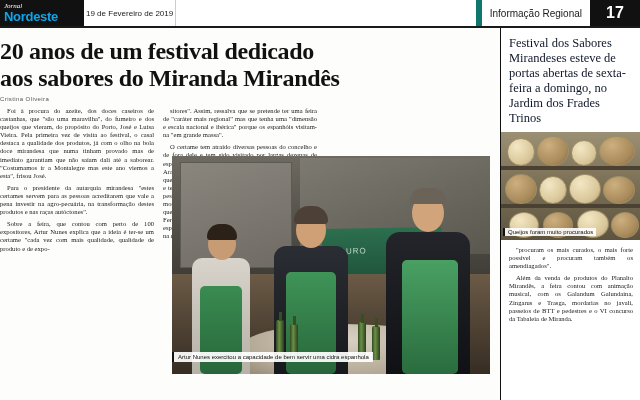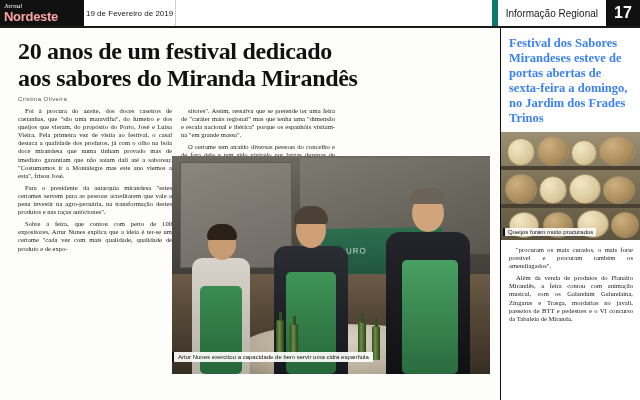--- a/index.html
+++ b/index.html
@@ -49,21 +49,21 @@
     font-style: italic;
     line-height: 7px;
     color: #ffffff;
   }
   .logo-main {
     font-family: "Liberation Sans", sans-serif;
     font-size: 13px;
     font-weight: bold;
     line-height: 13px;
     letter-spacing: -0.3px;
-    color: #fca5a5;
+    color: #0ea5e9;
   }
   .mast-date {
     flex: 0 0 auto;
     display: flex;
     align-items: center;
     padding: 0 2px;
     font-family: "Liberation Sans", sans-serif;
     font-size: 8px;
     color: #1a1a1a;
     border-right: 1px solid #ccc;
@@ -72,39 +72,39 @@
   .mast-section {
     display: flex;
     align-items: center;
     padding: 0 8px;
     font-family: "Liberation Sans", sans-serif;
     font-size: 10px;
     color: #1a1a1a;
     border-left: 6px solid #0f766e;
   }
   .mast-page {
-    width: 34px;
+    width: 50px;
     background: #111;
     color: #fff;
     display: flex;
     align-items: center;
     justify-content: center;
     font-family: "Liberation Sans", sans-serif;
     font-size: 16px;
     font-weight: bold;
   }
 
   
   .article {
     position: absolute;
     top: 28px;
     left: 0;
     width: 500px;
     height: 284px;
-    padding: 4px 8px 0 18px;
+    padding: 4px 8px 0 0;
     box-sizing: border-box;
   }
   .headline {
     font-family: "Liberation Serif", serif;
     font-weight: bold;
     font-size: 24px;
     line-height: 27px;
     color: #111;
     margin: 6px 0 4px 0;
     letter-spacing: -0.3px;
@@ -225,24 +225,24 @@
     top: 28px;
     left: 500px;
     width: 140px;
     height: 372px;
     border-left: 1px solid #111;
     box-sizing: border-box;
     background: #fff;
   }
   .rail-head {
     font-family: "Liberation Serif", serif;
-    font-weight: bold;
+    font-weight: normal;
     font-size: 12.5px;
     line-height: 15px;
-    color: #3b82f6;
+    color: #0f172a;
     padding: 8px 6px 6px 8px;
   }
   .rail-photo {
     position: relative;
     width: 140px;
     height: 108px;
     overflow: hidden;
     background: #8c7f68;
   }
   .cheese-bg {

